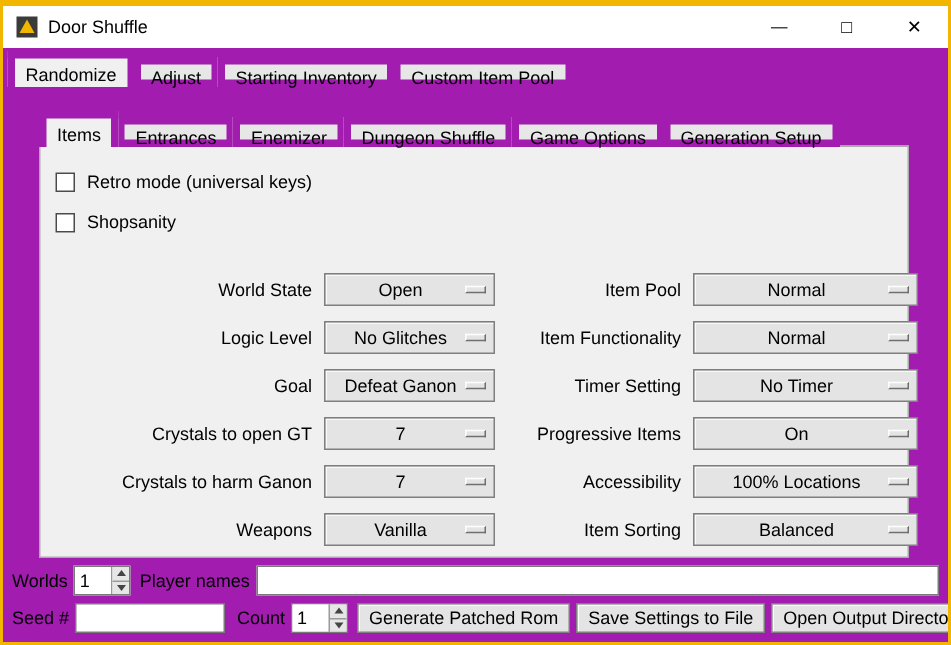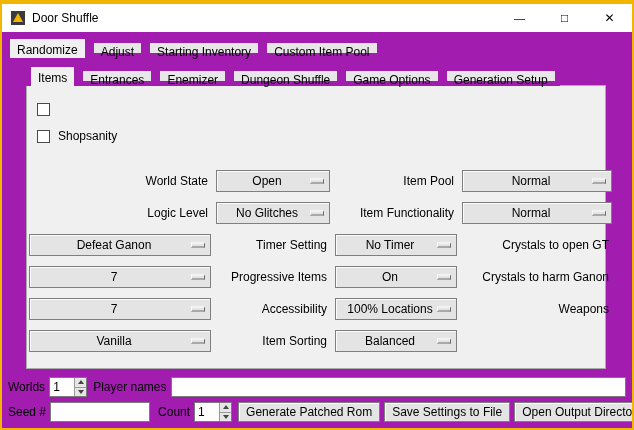--- a/index.html
+++ b/index.html
@@ -20,21 +20,21 @@
   .title-text { font-size:12px; color:#000; margin-left:6px; flex:1; white-space:nowrap; }
   .win-btn {
     width:45px; height:28px; display:flex; align-items:center; justify-content:center;
     font-size:11px; color:#000; cursor:default; flex:none;
   }
   .win-btn.max { font-size:12px; }
   .win-btn.close { font-size:12px; }
   
   .tabs { display:flex; align-items:flex-end; position:relative; z-index:2; }
   .outer-tabs { margin:2px 0 0 3px; }
-  .inner-tabs { margin:4px 0 -1px 24px; }
+  .inner-tabs { margin:16px 0 -1px 24px; }
   .tab {
     height:20px; line-height:18px; padding:0 7px;
     border:5px solid #a21caf; background:#e7e7e7;
     font-size:12px; color:#000; white-space:nowrap; margin-right:-1px;
   }
   .tab.active {
     height:24px; line-height:22px; background:#f0f0f0;
     border-bottom:none; position:relative; z-index:3;
   }
   
@@ -132,20 +132,21 @@
     <div class="tab"><span>Enemizer</span></div>
     <div class="tab"><span>Dungeon Shuffle</span></div>
     <div class="tab"><span>Game Options</span></div>
     <div class="tab"><span>Generation Setup</span></div>
   </div>
 
   <div class="inner-page">
 
     <div class="check-row">
       <span class="checkbox"></span>
+      <span class="check-label">Retro mode (universal keys)</span>
     </div>
     <div class="check-row">
       <span class="checkbox"></span>
       <span class="check-label">Shopsanity</span>
     </div>
 
     <div class="options-grid">
 
       <div class="opt-label">World State</div>
       <div class="dropdown">
@@ -162,20 +163,21 @@
       <div class="dropdown">
         <span class="dd-value">No Glitches</span>
         <span class="dd-indicator"></span>
       </div>
       <div class="opt-label">Item Functionality</div>
       <div class="dropdown">
         <span class="dd-value">Normal</span>
         <span class="dd-indicator"></span>
       </div>
 
+      <div class="opt-label">Goal</div>
       <div class="dropdown">
         <span class="dd-value">Defeat Ganon</span>
         <span class="dd-indicator"></span>
       </div>
       <div class="opt-label">Timer Setting</div>
       <div class="dropdown">
         <span class="dd-value">No Timer</span>
         <span class="dd-indicator"></span>
       </div>
 

